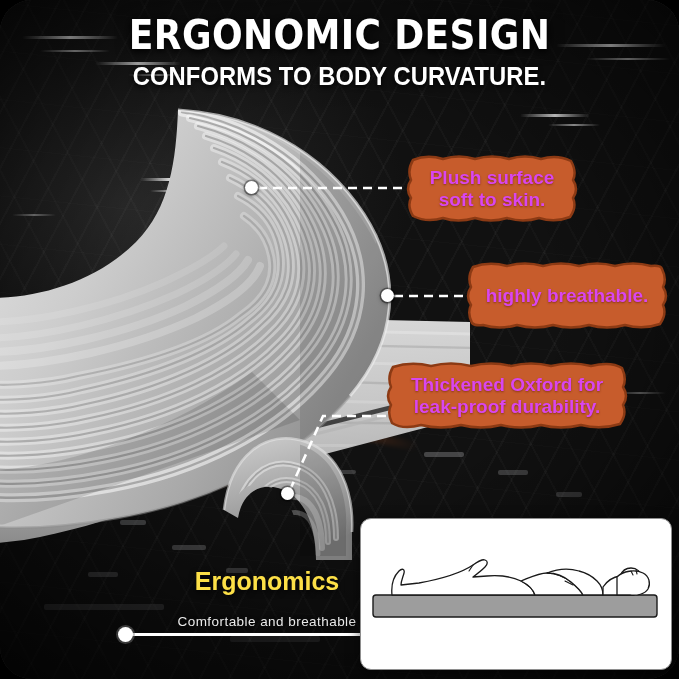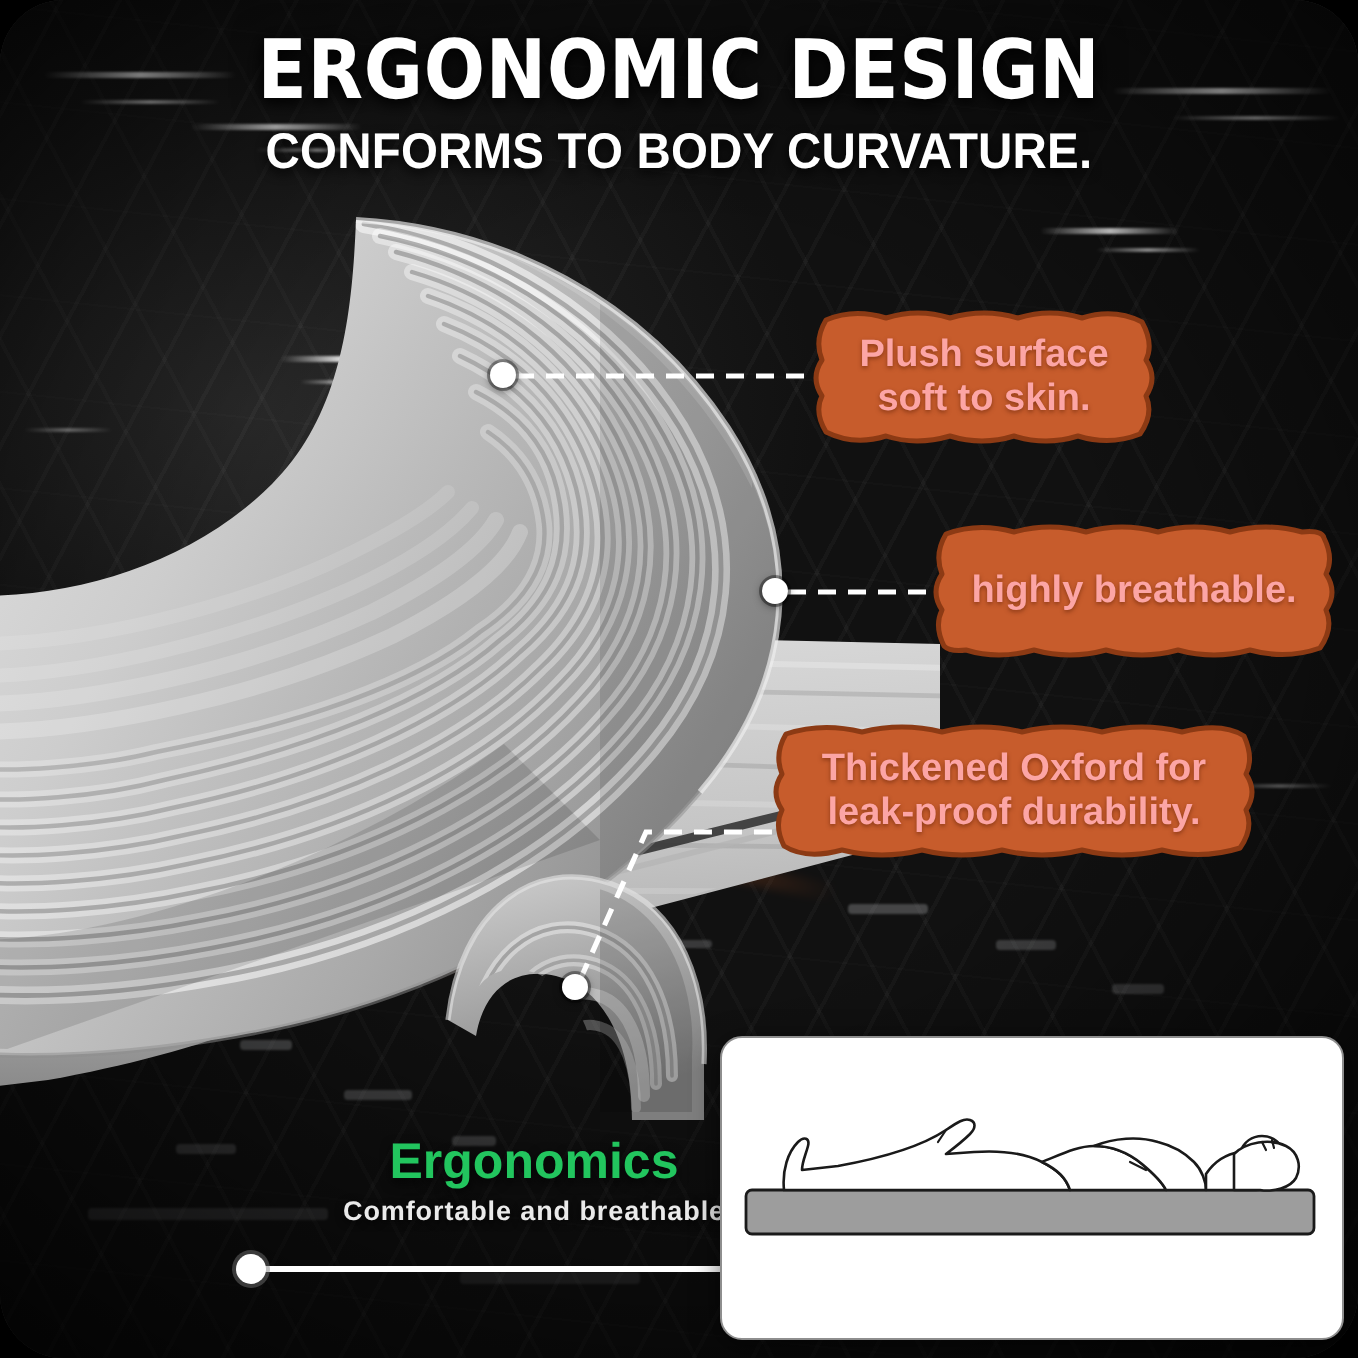--- a/index.html
+++ b/index.html
@@ -52,37 +52,37 @@
     transform:scaleX(.95);transform-origin:center;
     text-shadow:0 2px 6px rgba(0,0,0,.95);
   }
 
   
   .callout{position:absolute;}
   .callout svg{position:absolute;left:0;top:0;overflow:visible;}
   .callout .ctext{
     position:absolute;inset:0;display:flex;flex-direction:column;
     align-items:center;justify-content:center;
-    color:#fca5a5;font-weight:700;line-height:1.14;
+    color:#d946ef;font-weight:700;line-height:1.14;
     text-shadow:0 1px 2px rgba(90,30,5,.55);
     pointer-events:none;
   }
   .callout .ctext span{display:block;white-space:nowrap;}
 
   
   .conn{position:absolute;left:0;top:0;pointer-events:none;}
   .dot{
     position:absolute;width:13px;height:13px;border-radius:50%;
     background:#fff;box-shadow:0 0 0 1.5px rgba(0,0,0,.35), 0 1px 4px rgba(0,0,0,.6);
   }
 
   
   .blabel{position:absolute;left:152px;top:567px;width:230px;text-align:center;}
-  .blabel .t1{font-size:25px;font-weight:700;color:#22c55e;text-shadow:0 2px 6px rgba(0,0,0,.9);}
-  .blabel .t2{margin-top:2px;font-size:13.5px;font-weight:700;color:#eaeaea;letter-spacing:.45px;text-shadow:0 1px 4px rgba(0,0,0,.9);}
+  .blabel .t1{font-size:25px;font-weight:700;color:#fde047;text-shadow:0 2px 6px rgba(0,0,0,.9);}
+  .blabel .t2{margin-top:18px;font-size:13.5px;font-weight:400;color:#eaeaea;letter-spacing:.45px;text-shadow:0 1px 4px rgba(0,0,0,.9);}
   .bline{position:absolute;left:131px;top:633px;width:310px;height:3px;background:#fff;border-radius:2px;}
   .bdot{position:absolute;left:118px;top:627px;width:15px;height:15px;border-radius:50%;background:#fff;box-shadow:0 0 0 2px rgba(120,120,120,.45);}
 
   
   .inset{
     position:absolute;left:360px;top:518px;width:310px;height:150px;
     background:#fff;border-radius:11px;border:1px solid #8e8e8e;
     box-shadow:0 3px 14px rgba(0,0,0,.55);
     overflow:hidden;
   }

